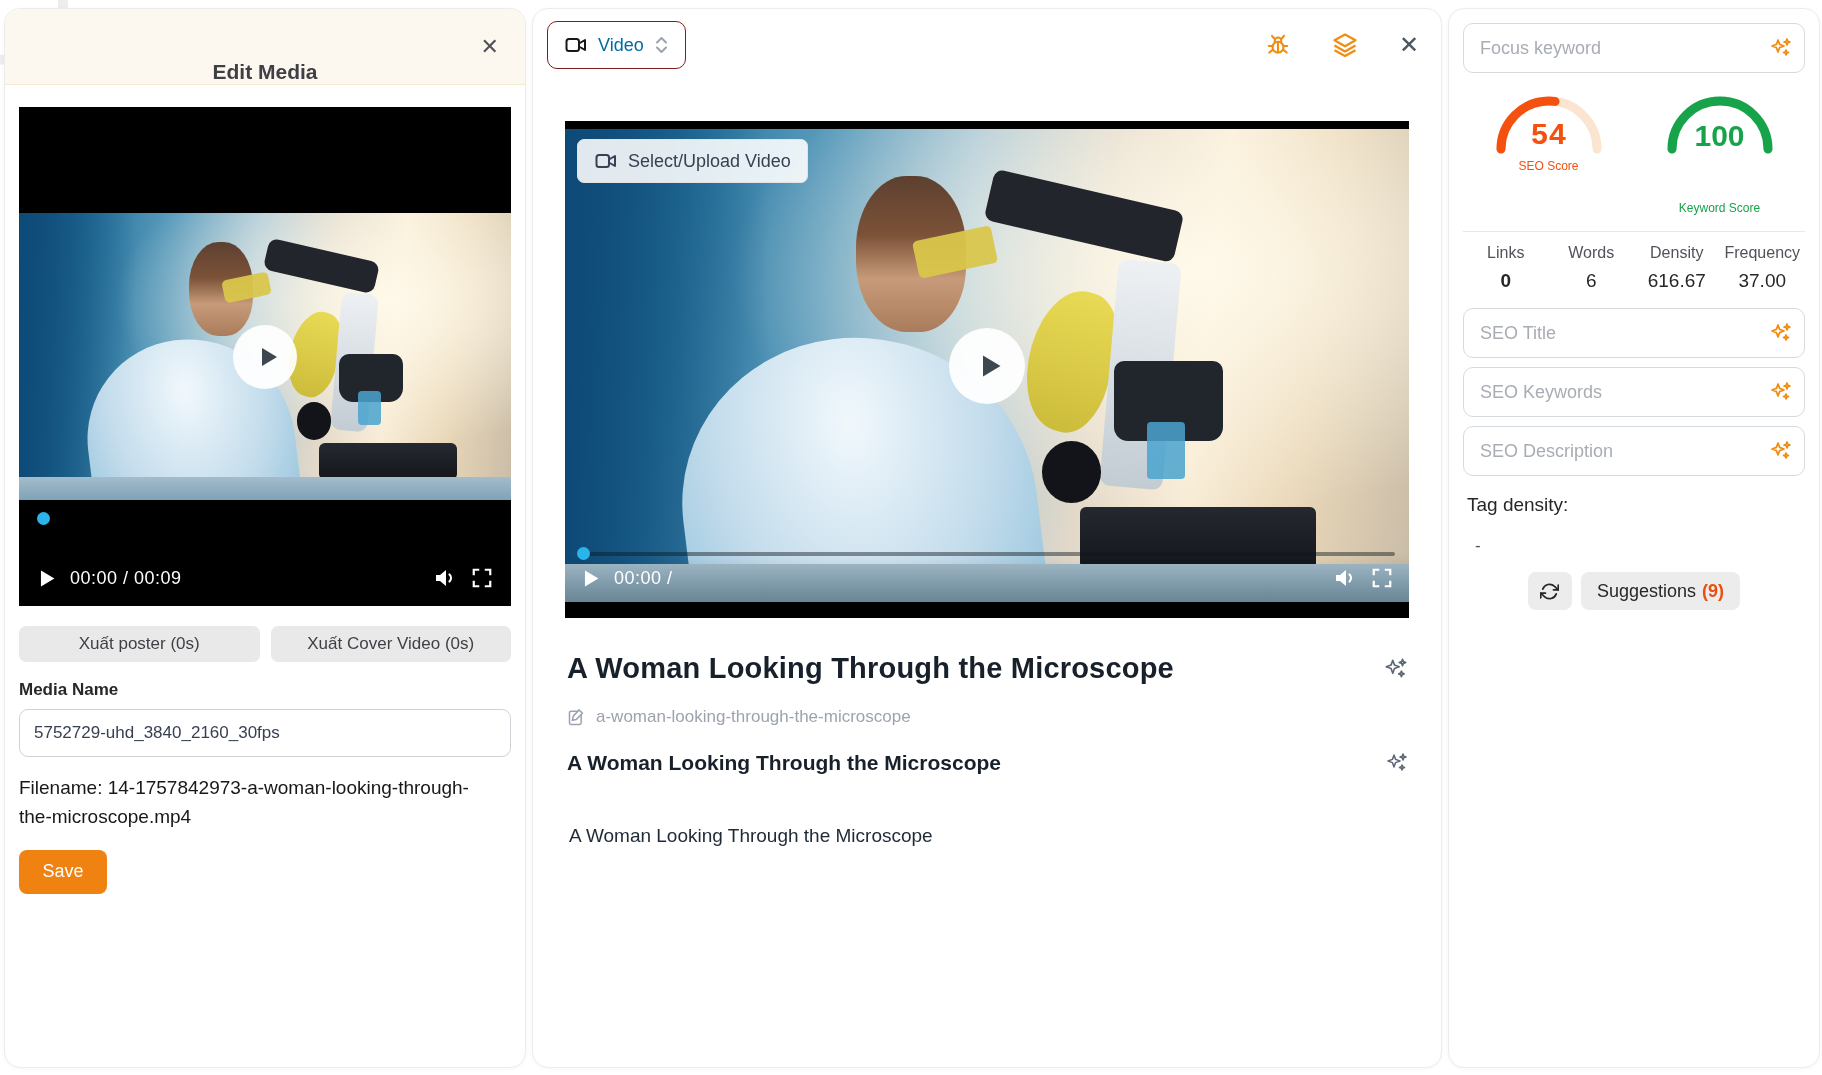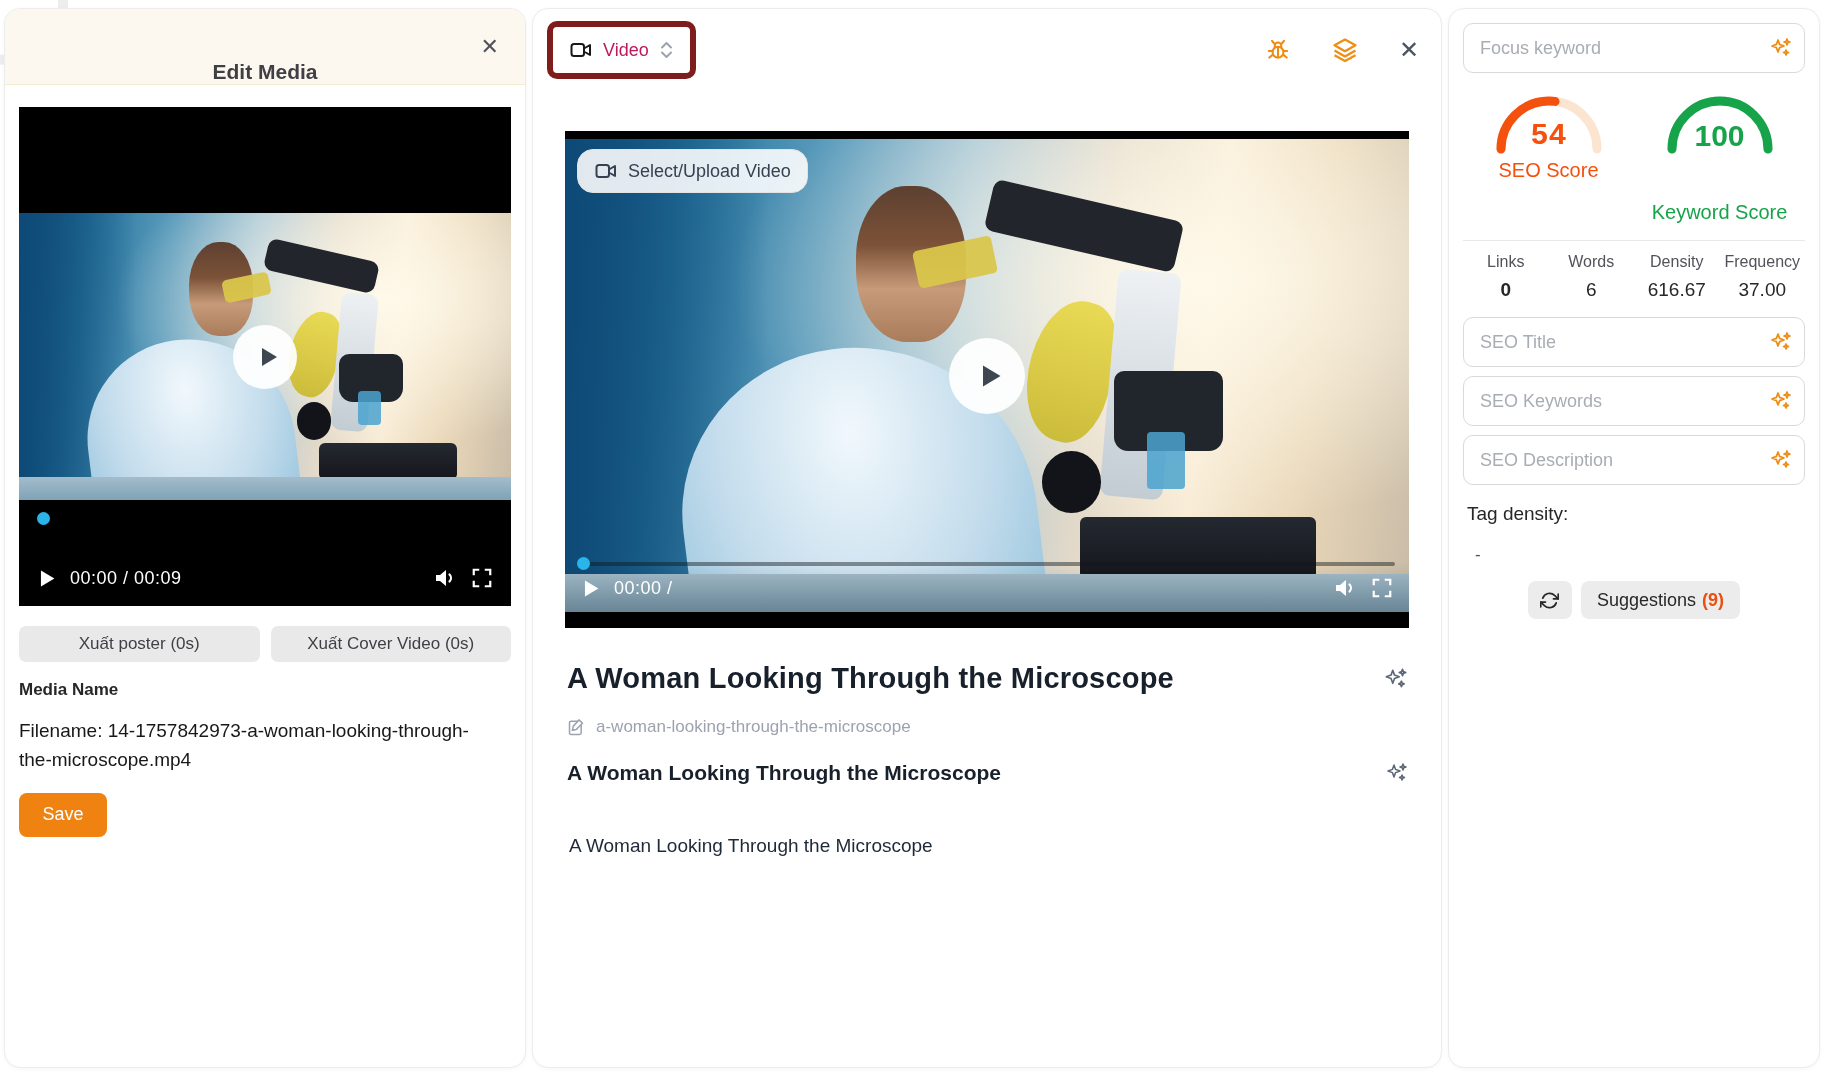--- a/index.html
+++ b/index.html
@@ -75,34 +75,34 @@
   .pl-row { position:absolute; left:0; right:0; bottom:16px; }
   .vtime { font-size:18px; color:#fff; letter-spacing:.5px; }
   .vspacer { flex:1; }
   .vbtn { display:flex; align-items:center; cursor:pointer; color:#fff; }
 
   
   .player-mid { margin:52px auto 0 auto; width:844px; padding:8px 0 16px 0; }
   .scene-mid { height:473px; }
   .upload-btn { position:absolute; left:12px; top:10px; z-index:3;
     display:flex; align-items:center; gap:10px; background:rgba(255,255,255,0.88);
-    border:1px solid #e3e3e3; border-radius:16px; padding:9px 16px;
+    border:1px solid #e3e3e3; border-radius:7px; padding:9px 16px;
     font-size:18px; color:#374151; cursor:pointer; }
   .vcontrols { position:absolute; left:0; right:0; bottom:0; z-index:3;
     background:linear-gradient(180deg, rgba(0,0,0,0) 0%, rgba(0,0,0,0.18) 100%); }
   .vtrack { position:relative; height:4px; margin:0 14px 10px 14px;
     background:rgba(15,22,28,0.45); border-radius:2px; }
   .vtrack .vdot { position:absolute; left:-2px; top:-5px; }
   .mid-row { padding:0 16px 12px 16px; }
 
   
   .mid-header { display:flex; align-items:center; padding:12px 22px 0 14px; }
-  .type-select { display:flex; align-items:center; gap:10px; border:6px solid #7f1d1d;
+  .type-select { display:flex; align-items:center; gap:10px; border:1px solid #7f1d1d;
     border-radius:10px; padding:11px 16px; background:#fff; cursor:pointer;
-    font-size:18px; color:#be185d; }
+    font-size:18px; color:#0369a1; }
   .mid-icons { margin-left:auto; display:flex; align-items:center; gap:40px; }
   .icon-btn { cursor:pointer; display:flex; align-items:center; }
 
   .mid-content { padding:0 18px 0 34px; }
   .h1-row { display:flex; align-items:flex-start; margin-top:34px; padding-right:14px; }
   .mid-h1 { font-size:29px; font-weight:700; color:#18202b; letter-spacing:.2px; }
   .h1-row .sparkle { margin-left:auto; margin-top:4px; }
   .slug-row { display:flex; align-items:center; gap:9px; margin-top:22px; color:#9ca3af; }
   .slug-text { font-size:17px; color:#9ca3af; }
   .h2-row { display:flex; align-items:flex-start; margin-top:24px; padding-right:14px; }
@@ -120,21 +120,21 @@
   .seo-input .sparkle { position:absolute; right:12px; top:50%; transform:translateY(-50%);
     cursor:pointer; }
 
   .gauges { display:flex; justify-content:space-around; margin-top:12px; }
   .gauge { position:relative; width:140px; text-align:center; }
   .gauge svg { display:block; margin:0 auto; }
   .gauge-track { fill:none; stroke-width:9; stroke-linecap:round; }
   .gauge-value { fill:none; stroke-width:9; stroke-linecap:round; }
   .gauge-num { position:absolute; left:0; right:0; top:34px; font-size:30px;
     font-weight:700; }
-  .gauge-label { margin-top:2px; font-size:20px; }
+  .gauge-label { margin-top:2px; font-size:12px; }
 
   .rp-divider { border-top:1px solid #e8e8e8; margin:16px 0 0 0; }
   .stats { display:grid; grid-template-columns:1fr 1fr 1fr 1fr; margin-top:12px;
     text-align:center; }
   .stat-label { font-size:16px; color:#52525b; }
   .stat-value { margin-top:8px; font-size:19px; color:#27272a; }
   .stat-value.bold { font-weight:700; }
   .stats-gap { height:16px; }
 
   .tag-density { margin-top:18px; font-size:19px; color:#27272a; padding-left:4px; }
@@ -226,20 +226,23 @@
         </div>
       </div>
     </div>
 
     <div class="export-row">
       <div class="export-btn">Xuất poster (0s)</div>
       <div class="export-btn">Xuất Cover Video (0s)</div>
     </div>
 
     <div class="media-label">Media Name</div>
+    <div class="media-input">
+      <input type="text" value="5752729-uhd_3840_2160_30fps" style="">
+    </div>
     <div class="filename">Filename: 14-1757842973-a-woman-looking-through-the-microscope.mp4</div>
     <button class="save-btn">Save</button>
   </div>
 </div>
 
 <div class="card" id="card-mid">
   <div class="mid-header">
     <div class="type-select">
       <svg width="24" height="24" viewBox="0 0 24 24" fill="none" stroke="#18181b" stroke-width="2">
           <rect x="2.5" y="6" width="12.5" height="12" rx="2.5"></rect>

